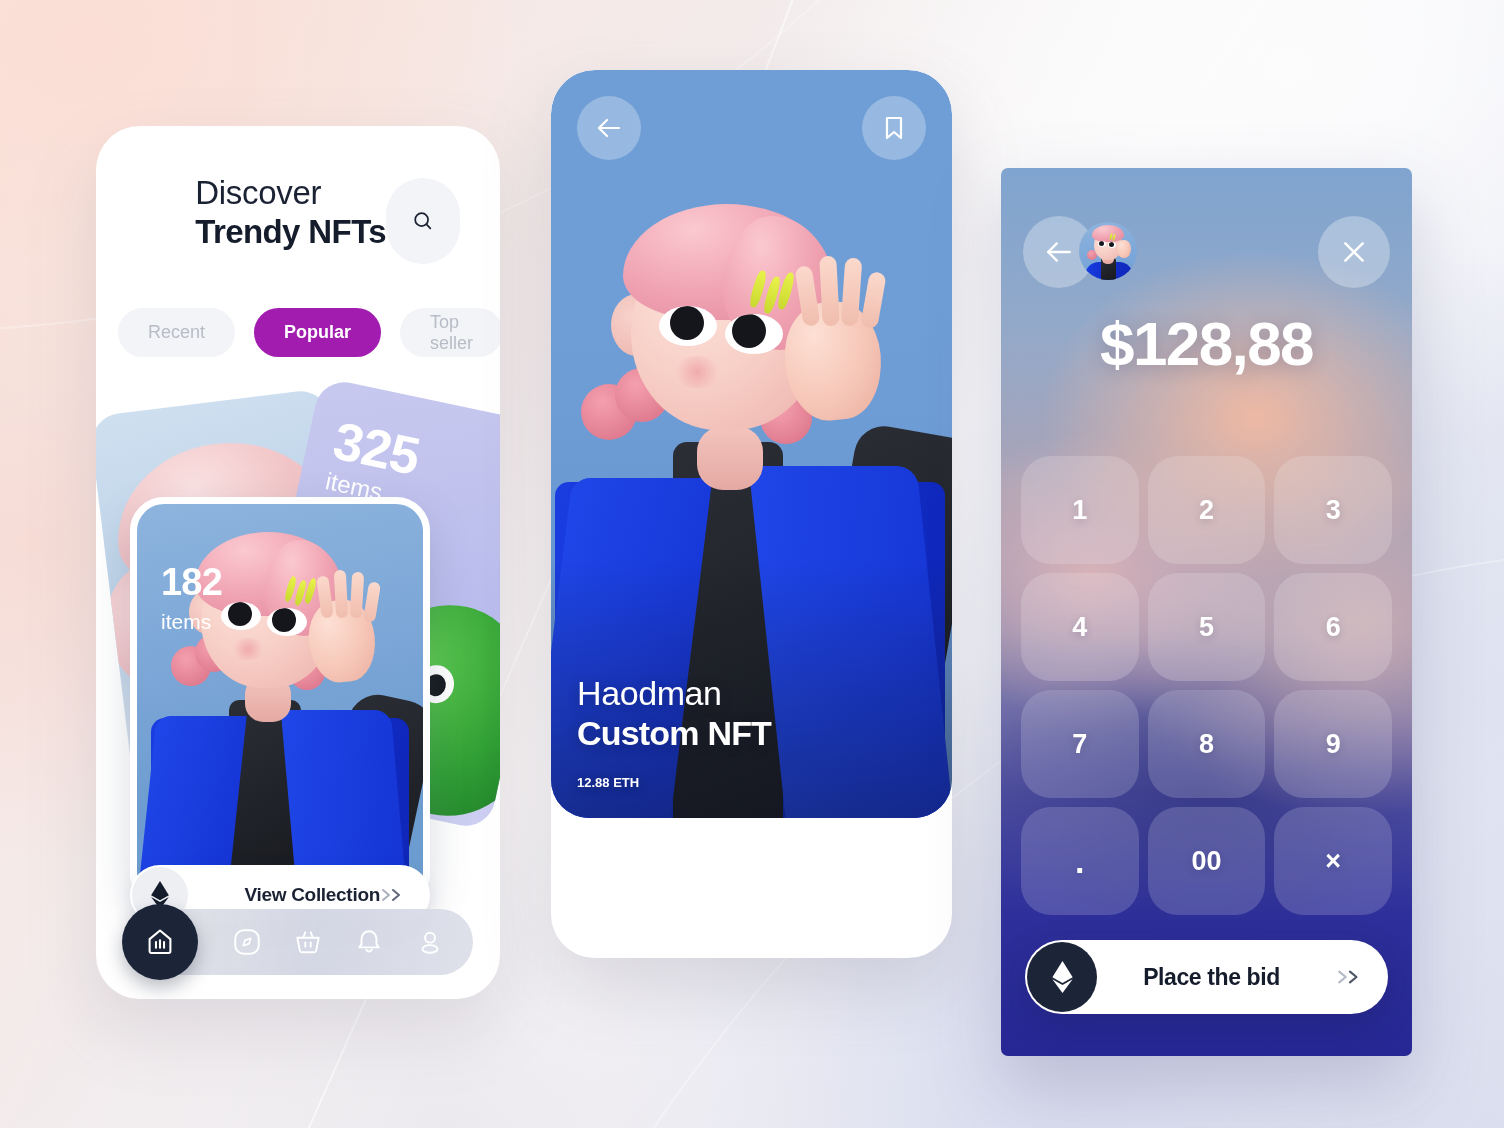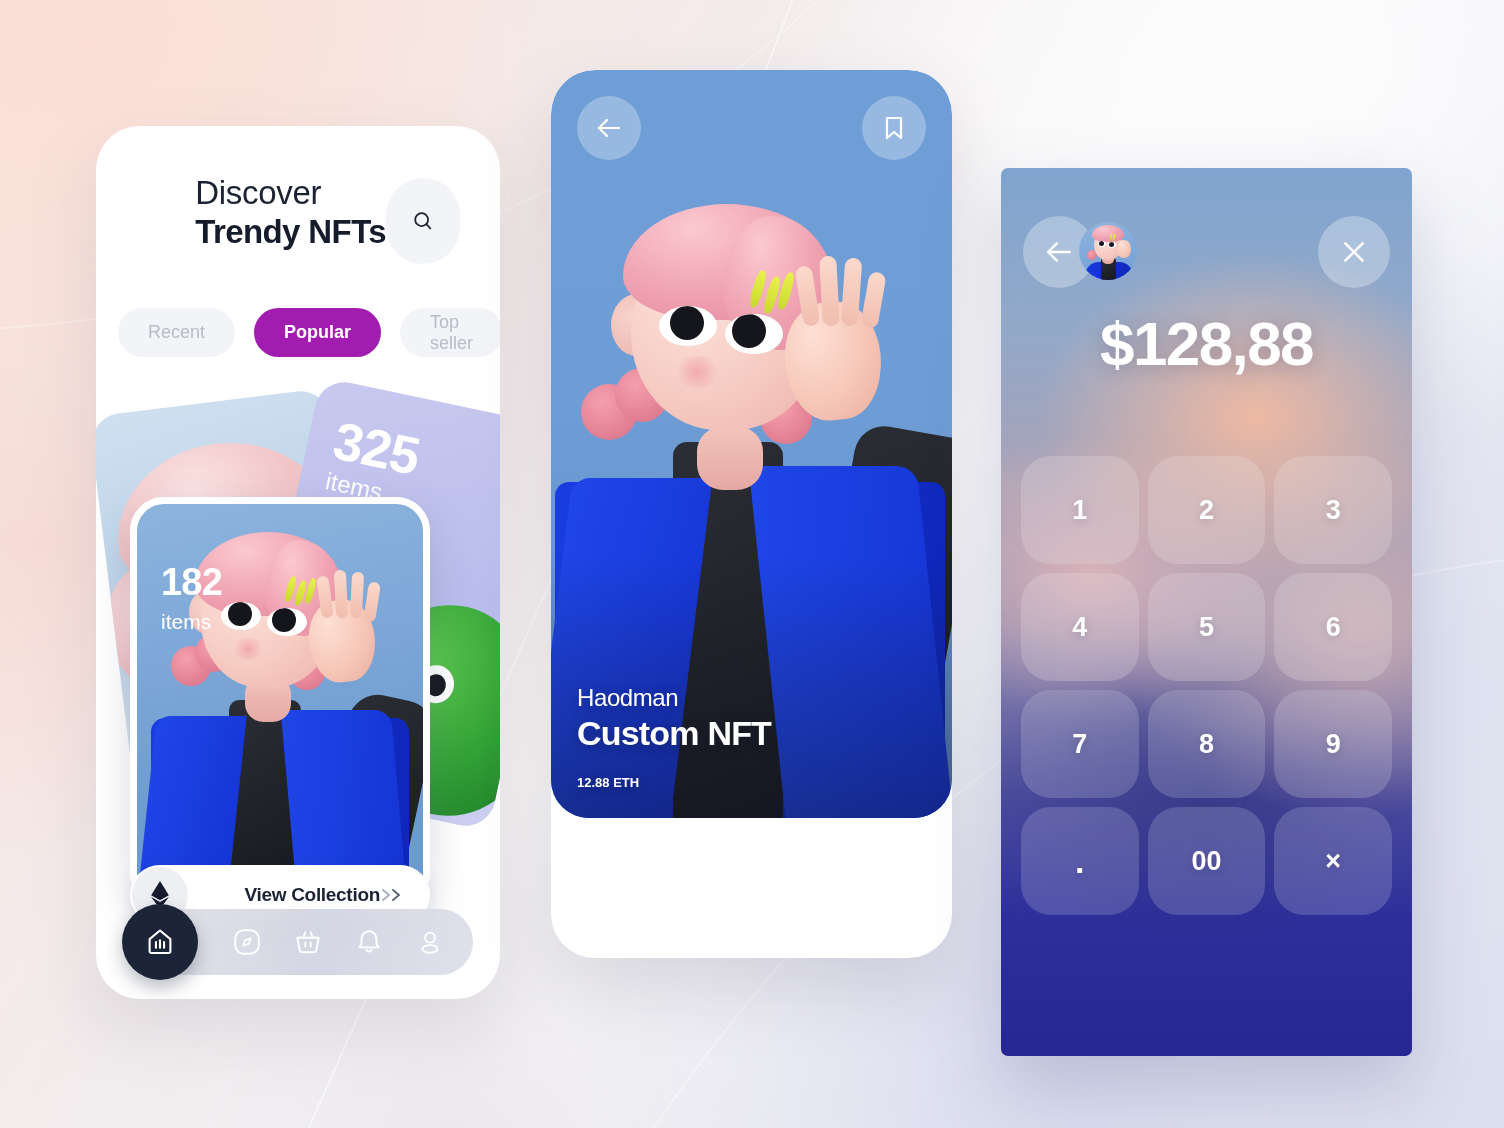--- a/index.html
+++ b/index.html
@@ -179,21 +179,21 @@
   .circ-btn {
     position: absolute; width: 64px; height: 64px; border-radius: 50%;
     background: rgba(255,255,255,.28); backdrop-filter: blur(5px);
     display: flex; align-items: center; justify-content: center; cursor: pointer; z-index: 9;
   }
   .p2-overlay {
     position: absolute; left: 0; bottom: 0; width: 401px; height: 260px; z-index: 8;
     background: linear-gradient(180deg, rgba(20,24,40,0) 0%, rgba(18,22,38,.20) 45%, rgba(16,20,36,.42) 100%);
   }
   .p2-text { position: absolute; left: 26px; bottom: 28px; z-index: 9; }
-  .p2-name { font-size: 24px; color: #fff; font-weight: 400; letter-spacing: -.4px; line-height: 1.12; text-shadow: 0 2px 12px rgba(20,24,40,.35); }
+  .p2-name { font-size: 34px; color: #fff; font-weight: 400; letter-spacing: -.4px; line-height: 1.12; text-shadow: 0 2px 12px rgba(20,24,40,.35); }
   .p2-sub  { font-size: 34px; color: #fff; font-weight: 700; letter-spacing: -.8px; line-height: 1.12; text-shadow: 0 2px 12px rgba(20,24,40,.35); margin-top: 2px;}
   .p2-eth  { font-size: 13px; color: #fff; font-weight: 600; margin-top: 23px; text-shadow: 0 2px 10px rgba(20,24,40,.4); }
 
   .bid-btn {
     position: absolute; left: 29px; bottom: 35px; width: 344px; height: 68px;
     background: #f2f3f7; border-radius: 38px; display: flex; align-items: center; cursor: pointer;
   }
   .bid-btn .eth-circle {
     width: 66px; height: 66px; border-radius: 50%; background: #1c2438;
     display: flex; align-items: center; justify-content: center; margin-left: 1px; flex: none;
@@ -493,13 +493,28 @@
     <div class="key">5</div>
     <div class="key">6</div>
     <div class="key">7</div>
     <div class="key">8</div>
     <div class="key">9</div>
     <div class="key dot">.</div>
     <div class="key">00</div>
     <div class="key">×</div>
   </div>
 
+  <div class="place-btn">
+    <div class="eth-circle">
+      <svg width="25" height="32" viewBox="0 0 20 30">
+        <path d="M10 0 L19.5 15.2 L10 20.6 L0.5 15.2 Z" fill="#ffffff"></path>
+        <path d="M10 22.6 L19.5 17.2 L10 30 L0.5 17.2 Z" fill="#ffffff"></path>
+      </svg>
+    </div>
+    <div class="lbl">Place the bid</div>
+    <span class="chev2">
+      <svg width="28" height="16" viewBox="0 0 26 14" fill="none">
+        <path d="M3 2 L9 7 L3 12" stroke="#b3b9c5" stroke-width="2" stroke-linecap="round" stroke-linejoin="round"></path>
+        <path d="M13 2 L19 7 L13 12" stroke="#4d5566" stroke-width="2" stroke-linecap="round" stroke-linejoin="round"></path>
+      </svg>
+    </span>
+  </div>
 </div>
 
 </body></html>

